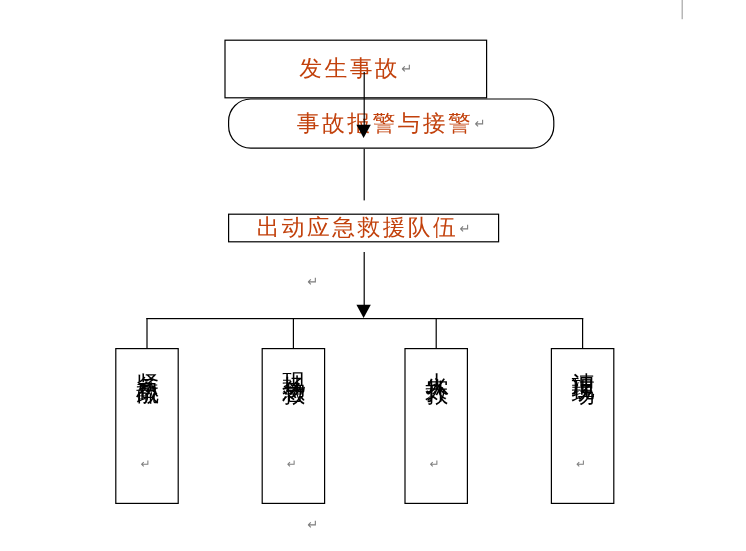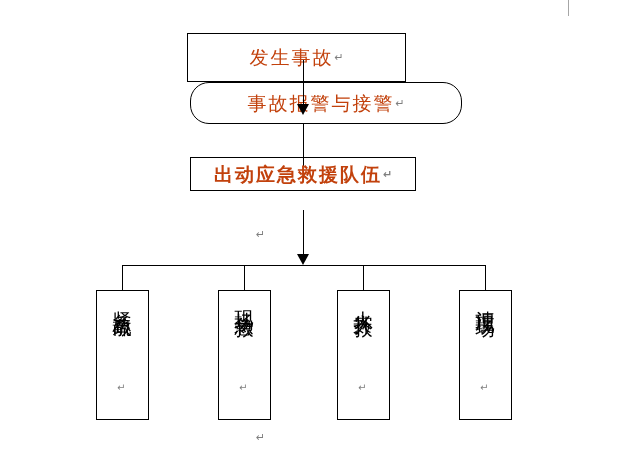--- a/index.html
+++ b/index.html
@@ -120,21 +120,21 @@
   <div class="node node-h" style="left:190px; top:82px; width:272px; height:42px;border-radius:19px;">
     <span class="node-text">事故报警与接警</span>
       <span class="pilcrow-inline">↵</span>
   </div>
 
   <div class="vline" style="left:303px; top:60px; height:46px;"></div>
   <div class="arrowhead" style="left:297px; top:104px;"></div>
 
   <div class="vline" style="left:303px; top:124px; height:43px;"></div>
 
-  <div class="node node-h" style="left:190px; top:157px; width:226px; height:34px;font-weight:bold;">
+  <div class="node node-h" style="left:190px; top:178px; width:226px; height:24px;">
     <span class="node-text">出动应急救援队伍</span>
       <span class="pilcrow-inline">↵</span>
   </div>
 
   <div class="vline" style="left:303px; top:210px; height:48px;"></div>
   <div class="arrowhead" style="left:297px; top:254px;"></div>
 
   <div class="pilcrow" style="left:256px; top:229px;">↵</div>
 
   <div class="hline" style="left:122px; top:265px; width:364px;"></div>

